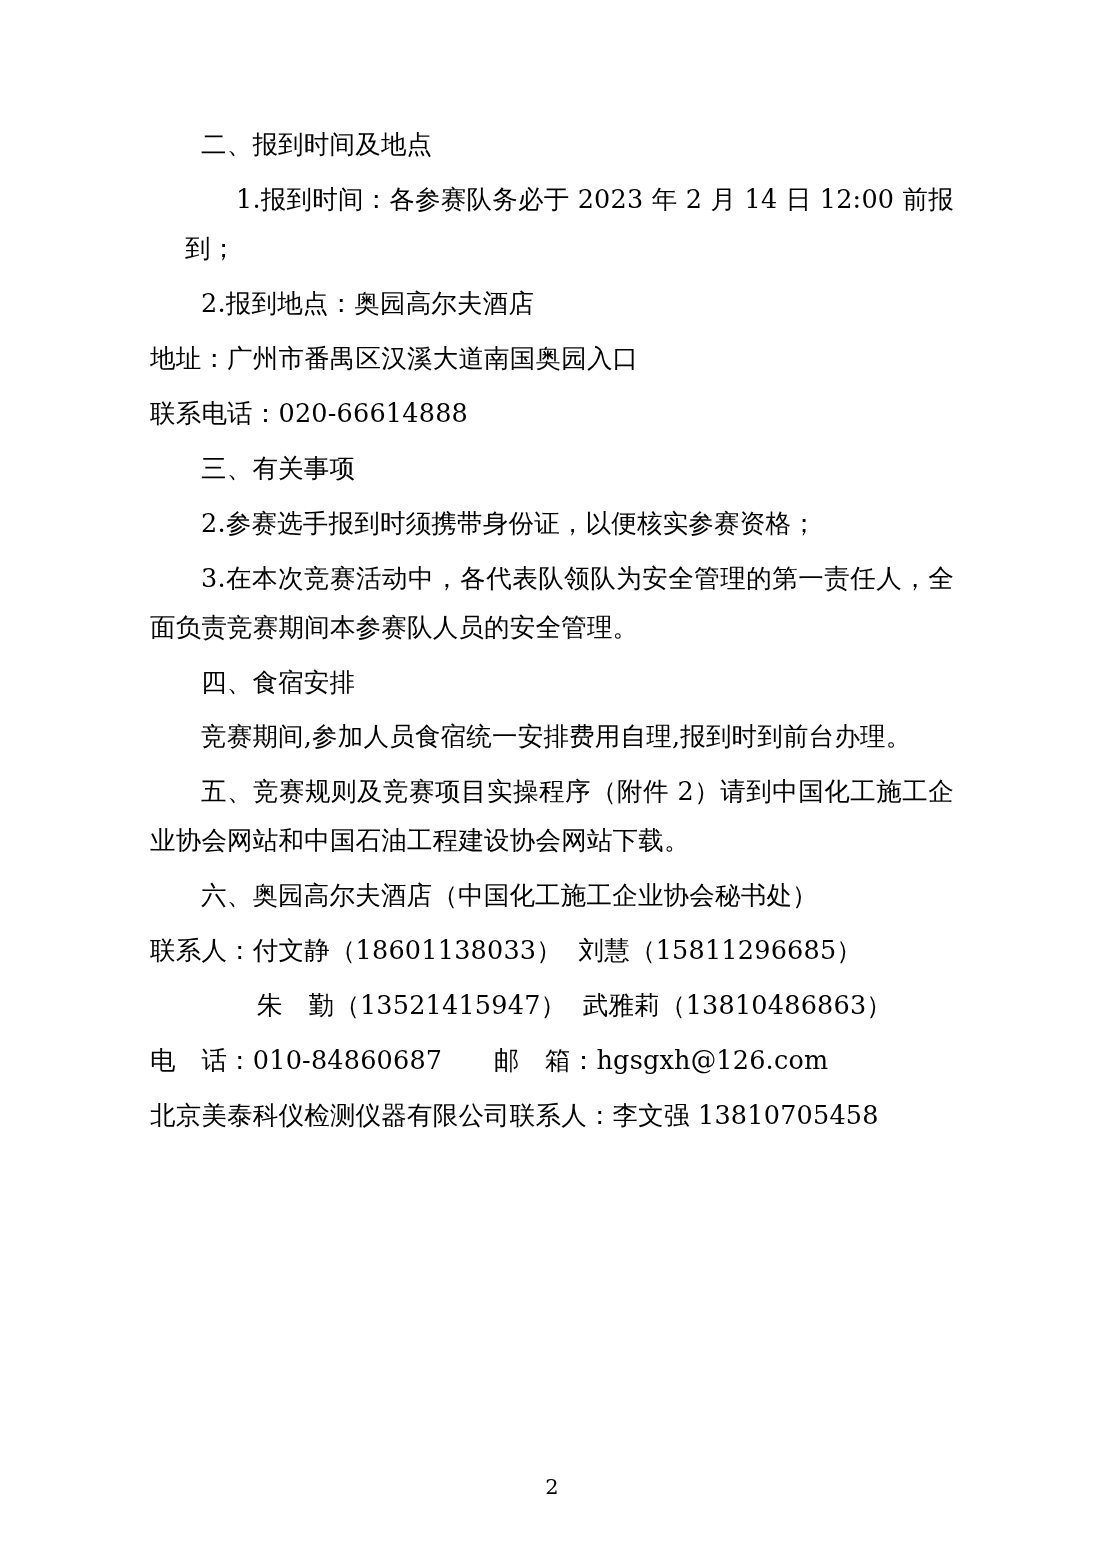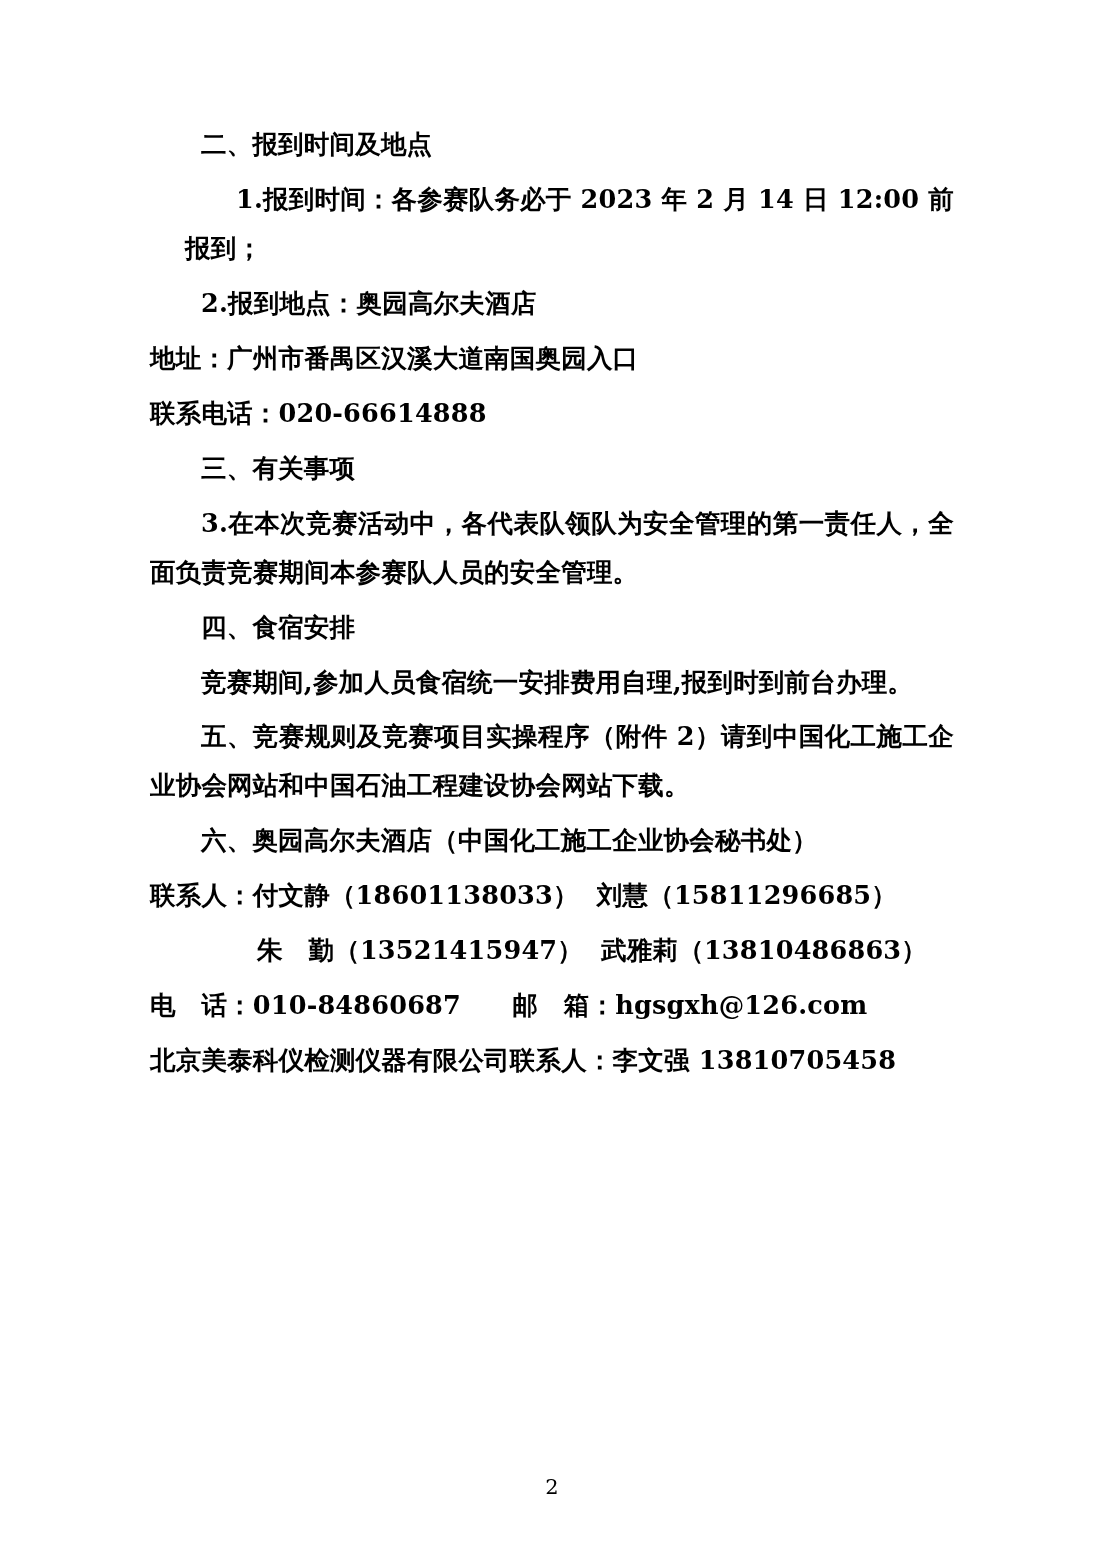--- a/index.html
+++ b/index.html
@@ -24,21 +24,20 @@
   }
   .doc-body {
     font-size: 25.5px;
     line-height: 1.92;
     letter-spacing: 0.2px;
     text-align: justify;
   }
   .para {
     margin: 0 0 6px 0;
     white-space: pre-wrap;
-    font-weight: bold;
   }
   .page-number {
     position: absolute;
     left: 0;
     right: 0;
     bottom: 62px;
     text-align: center;
     font-size: 21px;
     font-family: "DejaVu Serif", "Liberation Serif", serif;
   }
@@ -47,20 +46,21 @@
 <body>
 
 <div class="page">
   <div class="doc-body" id="doc-body">
       <div class="para" style="text-indent: 2em;">二、报到时间及地点</div>
       <div class="para" style="text-indent: 2em; margin-left: 35px;">1.报到时间：各参赛队务必于 2023 年 2 月 14 日 12:00 前报到；</div>
       <div class="para" style="text-indent: 2em;">2.报到地点：奥园高尔夫酒店</div>
       <div class="para">地址：广州市番禺区汉溪大道南国奥园入口</div>
       <div class="para">联系电话：020-66614888</div>
       <div class="para" style="text-indent: 2em;">三、有关事项</div>
+      <div class="para" style="text-indent: 2em;">2.参赛选手报到时须携带身份证，以便核实参赛资格；</div>
       <div class="para" style="text-indent: 2em;">3.在本次竞赛活动中，各代表队领队为安全管理的第一责任人，全面负责竞赛期间本参赛队人员的安全管理。</div>
       <div class="para" style="text-indent: 2em;">四、食宿安排</div>
       <div class="para" style="text-indent: 2em;">竞赛期间,参加人员食宿统一安排费用自理,报到时到前台办理。</div>
       <div class="para" style="text-indent: 2em;">五、竞赛规则及竞赛项目实操程序（附件 2）请到中国化工施工企业协会网站和中国石油工程建设协会网站下载。</div>
       <div class="para" style="text-indent: 2em;">六、奥园高尔夫酒店（中国化工施工企业协会秘书处）</div>
       <div class="para">联系人：付文静（18601138033）  刘慧（15811296685）</div>
       <div class="para" style="text-indent: 4.2em;">朱　勤（13521415947）  武雅莉（13810486863）</div>
       <div class="para">电　话：010-84860687　　邮　箱：hgsgxh@126.com</div>
       <div class="para">北京美泰科仪检测仪器有限公司联系人：李文强 13810705458</div>
     </div>

